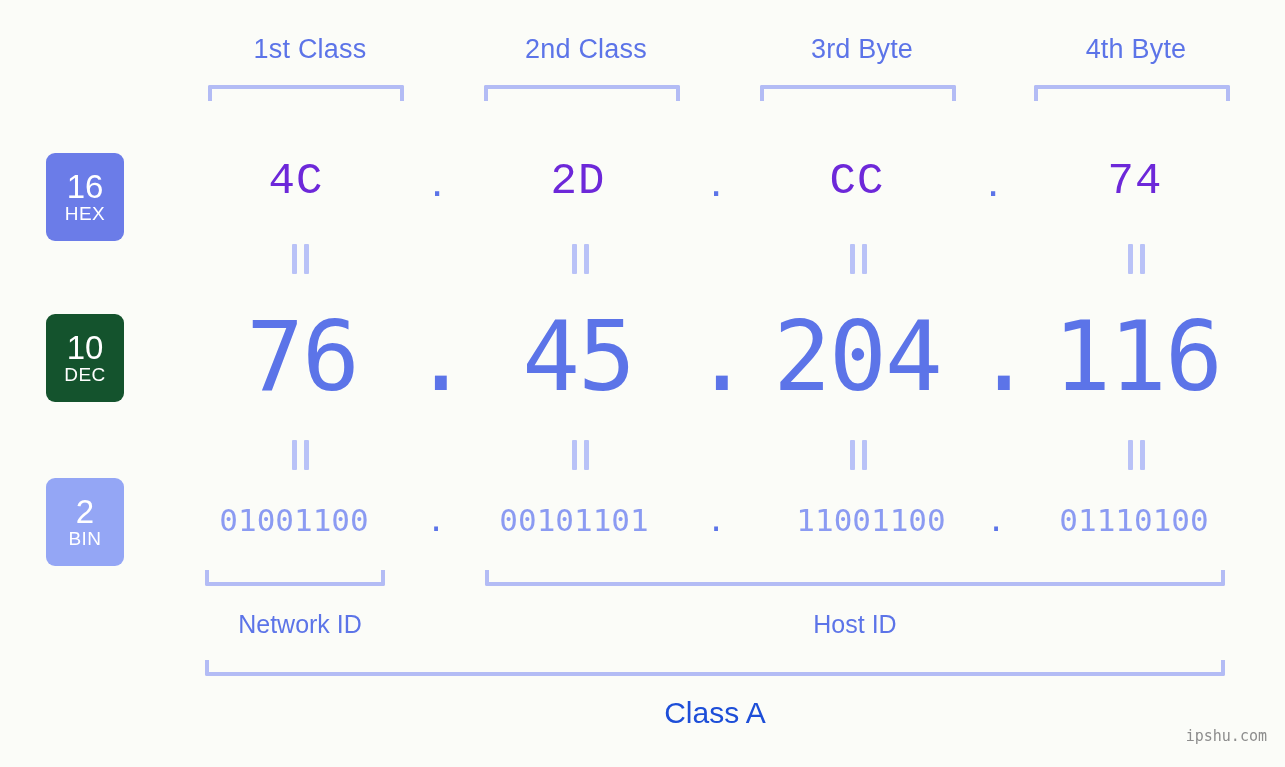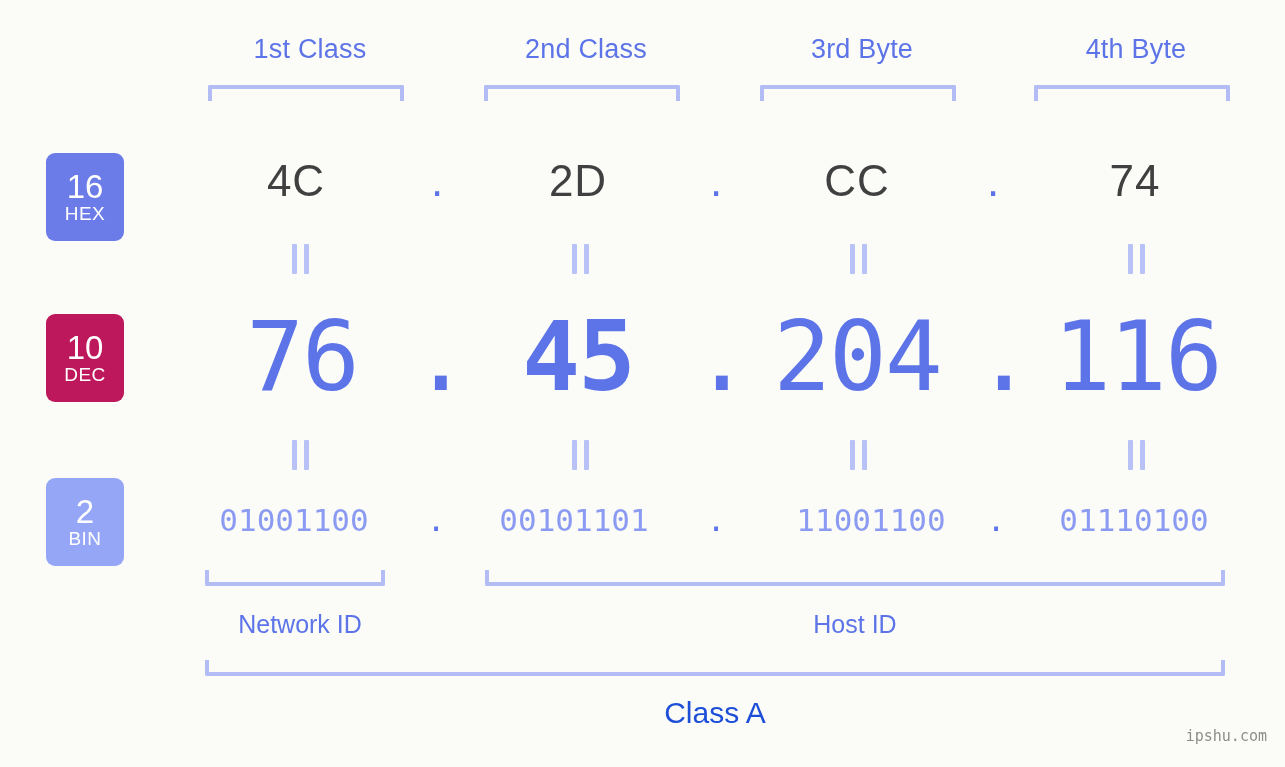--- a/index.html
+++ b/index.html
@@ -73,43 +73,43 @@
     font-weight: 400;
   }
   .badge .abbr {
     font-size: 19px;
     line-height: 22px;
     font-family: "Liberation Sans", sans-serif;
     font-weight: 400;
     letter-spacing: 0.5px;
   }
   .badge-hex { top: 153px; height: 88px; background: #6b7ce8; }
-  .badge-dec { top: 314px; height: 88px; background: #be185d; }
+  .badge-dec { top: 314px; height: 88px; background: #14532d; }
   .badge-bin { top: 478px; height: 88px; background: #94a6f5; }
 
   
   .cell {
     position: absolute;
     width: 260px;
     text-align: center;
     white-space: nowrap;
   }
   .dot {
     position: absolute;
     text-align: center;
     white-space: nowrap;
     font-family: "Liberation Sans", sans-serif;
   }
 
   .row-hex .cell {
     top: 155px;
     font-size: 44px;
     line-height: 52px;
-    color: #404040;
-    font-family: Liberation Sans, sans-serif;
+    color: #6d28d9;
+    font-family: Liberation Mono, monospace;
     letter-spacing: 1px;
   }
   .row-hex .dot {
     top: 155px;
     font-size: 44px;
     line-height: 52px;
     color: #5c74e8;
     width: 30px;
   }
 
@@ -246,21 +246,21 @@
       <span></span>
     </div>
   <div class="eq" style="left:1123px;top:244px;">
       <span></span>
       <span></span>
     </div>
 
   <div class="row-dec">
     <div class="cell" style="left:172px;">76</div>
     <div class="dot" style="left:412px;">.</div>
-    <div class="cell" style="left:448px;font-weight:bold;">45</div>
+    <div class="cell" style="left:448px;">45</div>
     <div class="dot" style="left:693px;">.</div>
     <div class="cell" style="left:727px;">204</div>
     <div class="dot" style="left:975px;">.</div>
     <div class="cell" style="left:1007px;">116</div>
   </div>
 
   <div class="eq" style="left:287px; top:440px;">
       <span></span>
       <span></span>
     </div>

